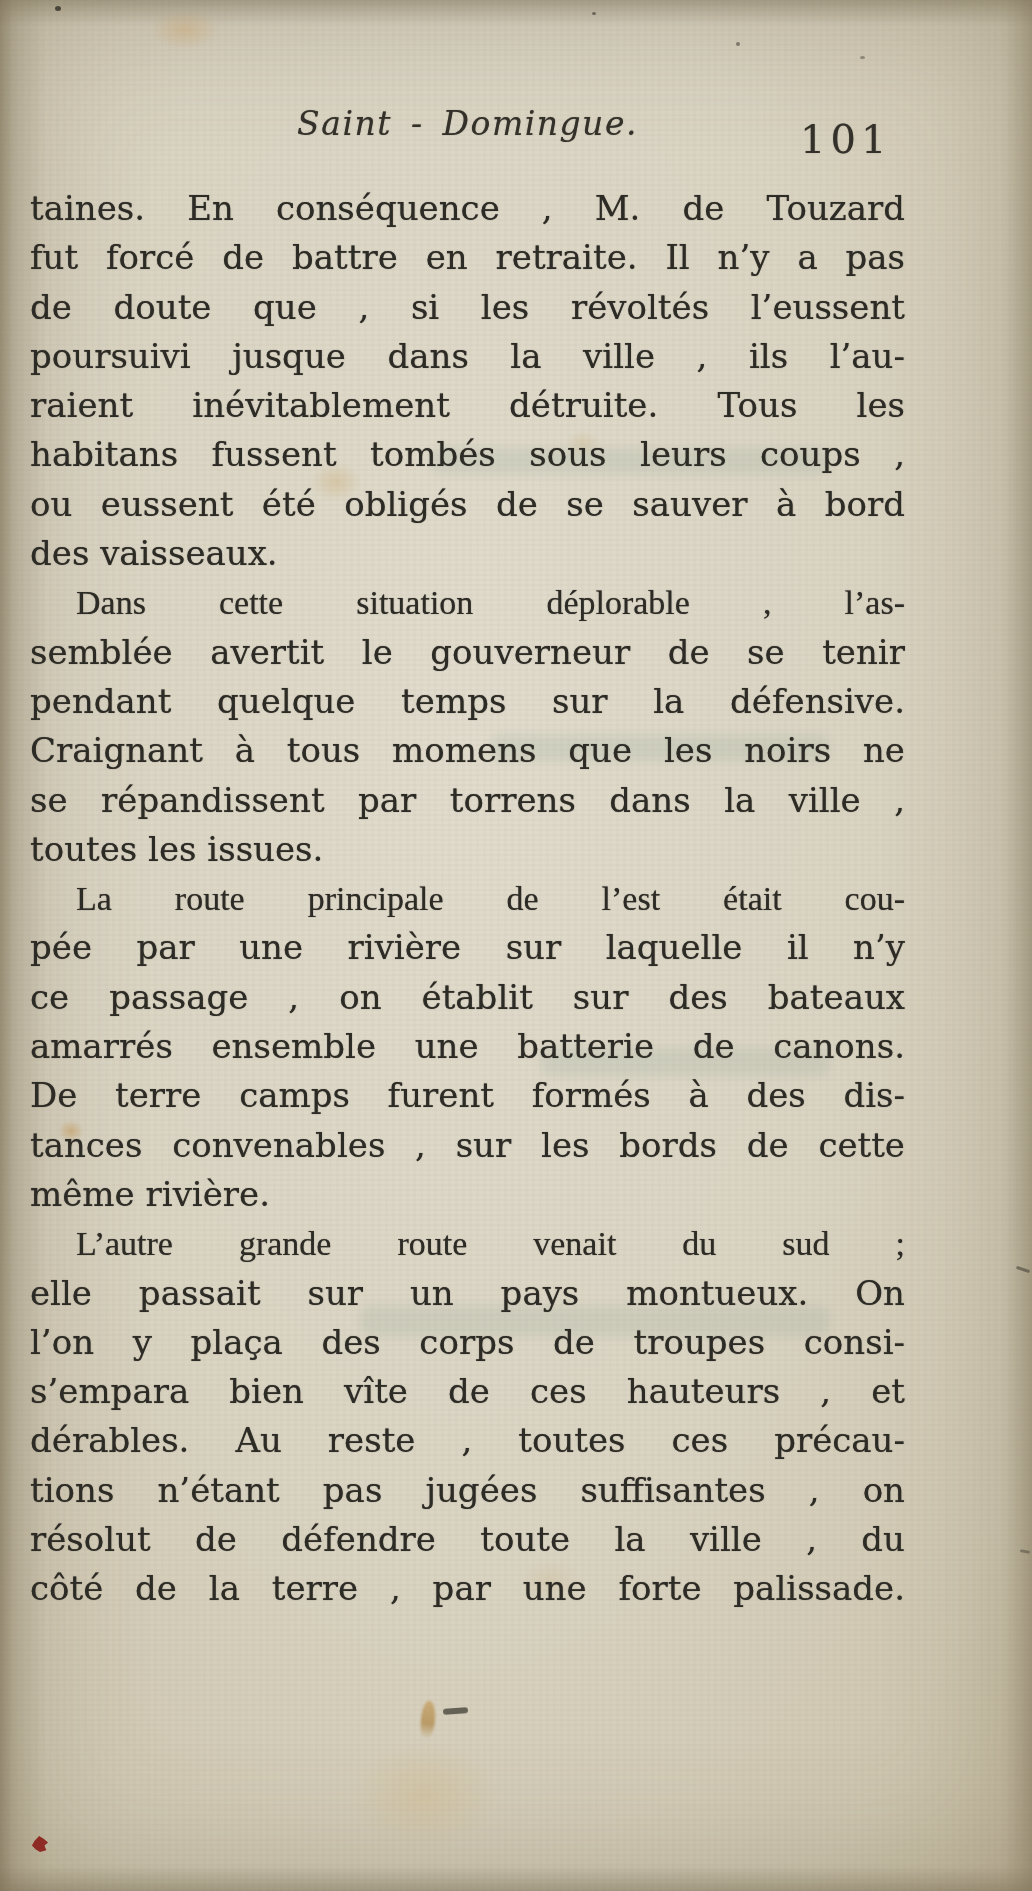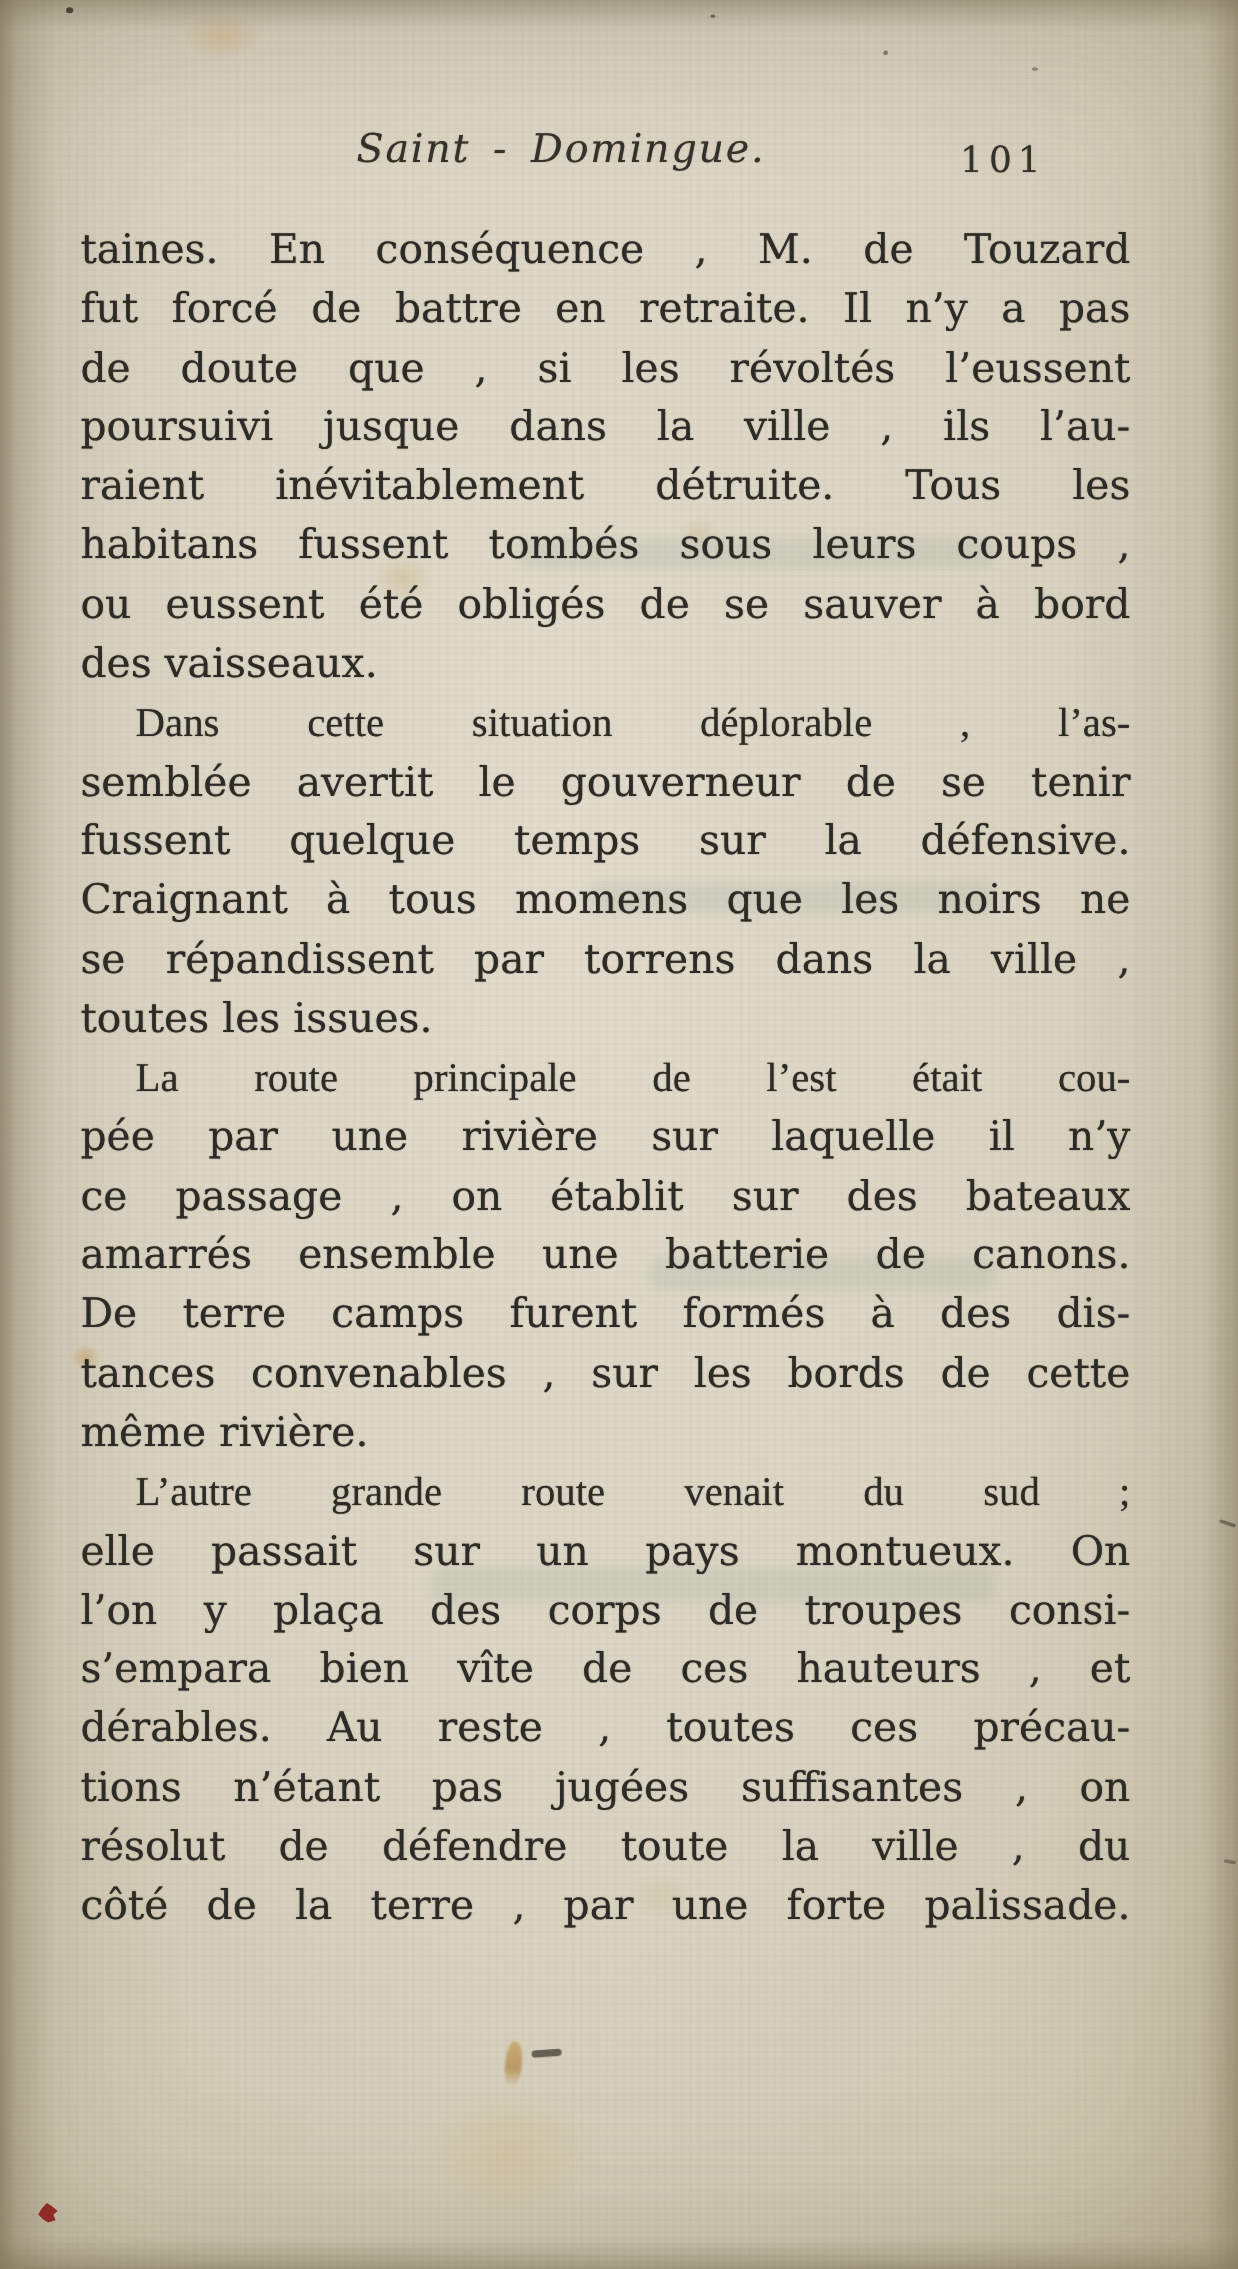--- a/index.html
+++ b/index.html
@@ -24,25 +24,25 @@
   .edge-bottom{position:absolute;left:0;bottom:0;width:100%;height:26px;
     background:linear-gradient(0deg, rgba(110,99,72,.28), rgba(110,99,72,0));}
 
   .header{position:absolute;left:30px;top:104px;width:875px;height:60px;}
   .running-title{
     display:block;text-align:center;font-style:italic;
     font-size:33px;letter-spacing:1.5px;word-spacing:7px;color:#34312a;
     text-shadow:0 0 1px rgba(40,38,30,.55);
   }
   .page-number{
-    position:absolute;left:770px;top:12px;font-size:30px;letter-spacing:5px;
+    position:absolute;left:770px;top:12px;font-size:40px;letter-spacing:5px;
     color:#34312a;text-shadow:0 0 1px rgba(40,38,30,.5);
   }
 
-  .textcol{position:absolute;left:30px;top:184px;width:875px;margin-left:37px;}
+  .textcol{position:absolute;left:30px;top:184px;width:875px;}
   .line{
     font-size:34px;line-height:49.3px;height:49.3px;white-space:normal;
     text-shadow:0 0 1px rgba(38,36,29,.65);
     text-align:justify;text-align-last:justify;text-justify:inter-word;
   }
   .line.short{text-align:right;text-align-last:left;}
   .line.indent{text-indent:46px;font-family:Liberation Serif, serif;}
 
   
   .stain{position:absolute;border-radius:50%;pointer-events:none;}
@@ -115,21 +115,21 @@
     <div class="line">taines. En conséquence , M. de Touzard</div>
     <div class="line">fut forcé de battre en retraite. Il n’y a pas</div>
     <div class="line">de doute que , si les révoltés l’eussent</div>
     <div class="line">poursuivi jusque dans la ville , ils l’au-</div>
     <div class="line">raient inévitablement détruite. Tous les</div>
     <div class="line">habitans fussent tombés sous leurs coups ,</div>
     <div class="line">ou eussent été obligés de se sauver à bord</div>
     <div class="line short">des vaisseaux.</div>
     <div class="line indent">Dans cette situation déplorable , l’as-</div>
     <div class="line">semblée avertit le gouverneur de se tenir</div>
-    <div class="line">fussent quelque temps sur la défensive.</div>
+    <div class="line">pendant quelque temps sur la défensive.</div>
     <div class="line">Craignant à tous momens que les noirs ne</div>
     <div class="line">se répandissent par torrens dans la ville ,</div>
     <div class="line short">toutes les issues.</div>
     <div class="line indent">La route principale de l’est était cou-</div>
     <div class="line">pée par une rivière sur laquelle il n’y</div>
     <div class="line">ce passage , on établit sur des bateaux</div>
     <div class="line">amarrés ensemble une batterie de canons.</div>
     <div class="line">De terre camps furent formés à des dis-</div>
     <div class="line">tances convenables , sur les bords de cette</div>
     <div class="line short">même rivière.</div>

